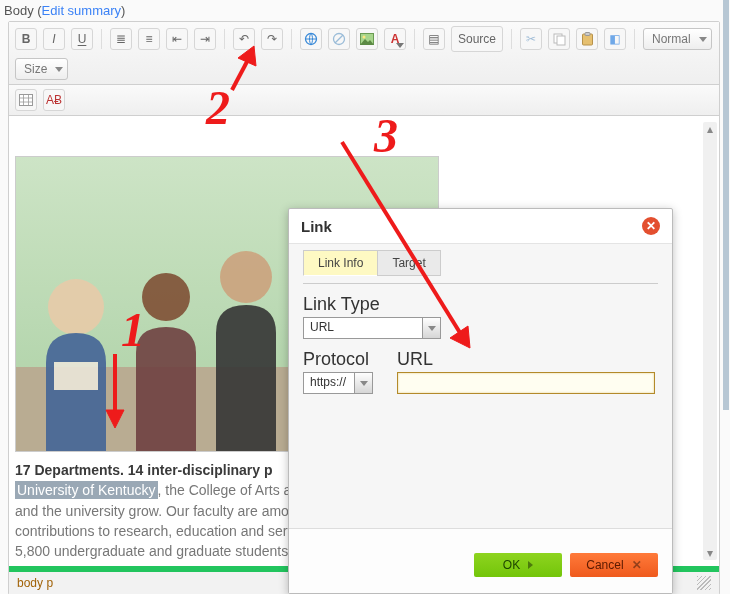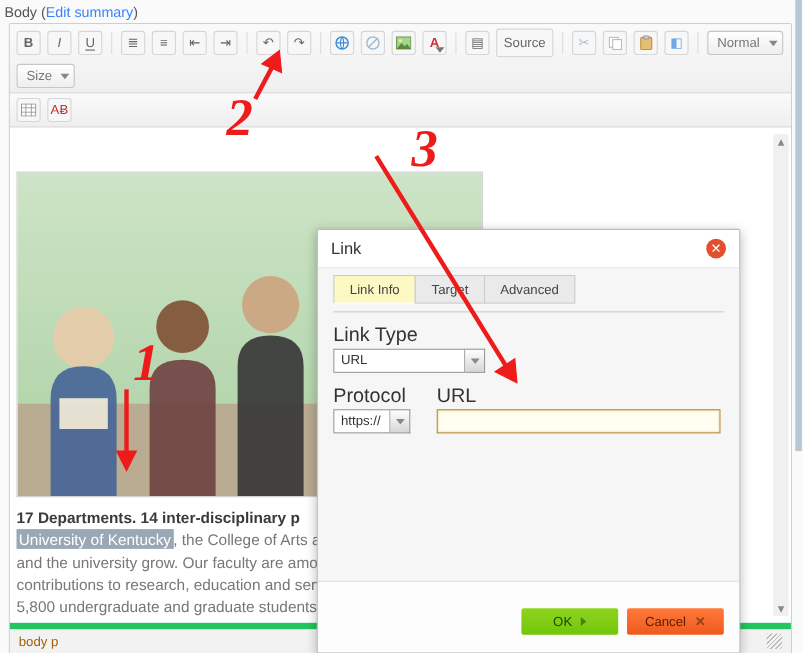--- a/index.html
+++ b/index.html
@@ -104,21 +104,21 @@
     left: 288px; top: 208px;
     width: 385px;
     background: #fff;
     border: 1px solid #bbb;
     border-radius: 2px;
     box-shadow: 0 2px 10px rgba(0,0,0,.25);
     z-index: 50;
   }
   .dlg-title {
     padding: 8px 12px;
-    font-weight: normal;
+    font-weight: bold;
     font-size: 15px;
     color: #333;
     display:flex;justify-content:space-between;align-items:flex-end;
     border-bottom: 1px solid #e4e4e4;
   }
   .dlg-close {
     width:18px;height:18px;border-radius:9px;
     background:#e34f2f;color:#fff;display:flex;align-items:center;justify-content:center;
     font-size:12px;cursor:pointer;
   }
@@ -321,21 +321,20 @@
 
 <div class="dialog">
   <div class="dlg-title">
     <span>Link</span>
     <span class="dlg-close">✕</span>
   </div>
   <div class="dlg-body">
     <div class="tabs">
       <div class="tab active">Link Info</div>
       <div class="tab">Target</div>
-      <div class="tab">Advanced</div>
     </div>
     <div class="tabs-underline"></div>
 
     <div class="fld-label">Link Type</div>
     <div class="sel-box" style="width:150px">
       <div class="sel-text">URL</div>
       <div class="sel-btn">
           <span class="caret"></span>
         </div>
     </div>

